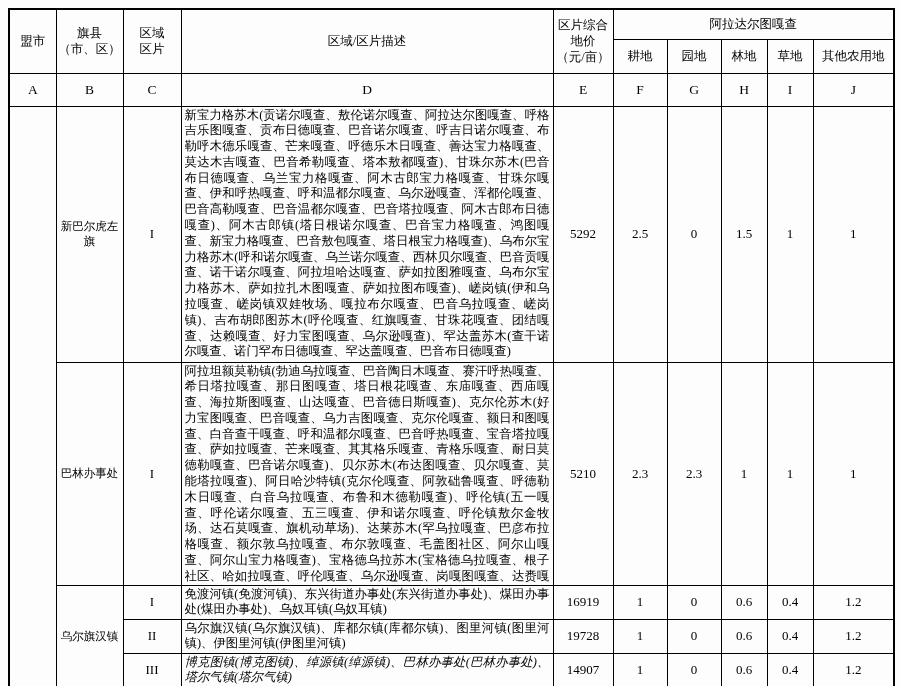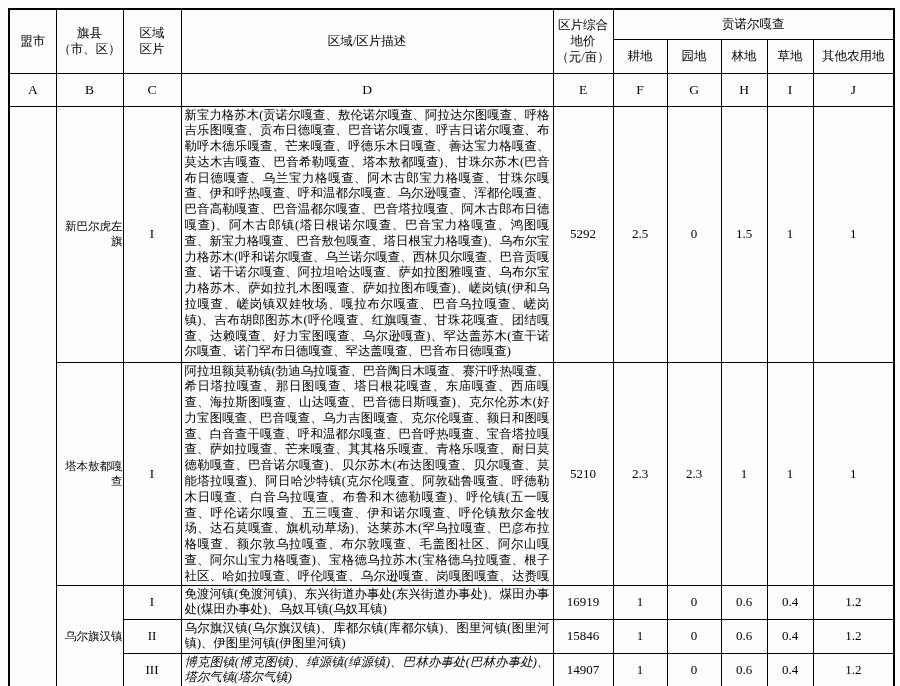--- a/index.html
+++ b/index.html
@@ -28,21 +28,21 @@
     text-align: center;
     vertical-align: middle;
     font-size: 12.5px;
     line-height: 16px;
     white-space: pre-line;
   }
   tr.h1 th { height: 30px; }
   tr.h2 th { height: 34px; margin-left: 13px; }
   tr.letters td { height: 33px; text-align: center; font-size: 13.5px; }
   td.center { text-align: center; vertical-align: middle; font-size: 13px; }
-  td.county { text-align: right; vertical-align: middle; font-size: 11.5px; letter-spacing: 0; }
+  td.county { text-align: center; vertical-align: middle; font-size: 11.5px; letter-spacing: 0; }
   td.desc { vertical-align: top; padding: 1px 3px 0 3px; }
   .desc-inner {
     font-size: 12.4px;
     line-height: 15.8px;
     text-align: justify;
     text-justify: inter-ideograph;
     word-break: break-all;
     overflow: hidden;
   }
   tr.r1 td { height: 256px; }  tr.r1 .desc-inner { height: 253px; }
@@ -72,21 +72,21 @@
       <tr class="h1">
         <th rowspan="2">盟市</th>
         <th rowspan="2">旗县
 （市、区）</th>
         <th rowspan="2">区域
 区片</th>
         <th rowspan="2">区域/区片描述</th>
         <th rowspan="2">区片综合
 地价
 （元/亩）</th>
-        <th colspan="5">贡诺尔嘎查</th>
+        <th colspan="5">阿拉达尔图嘎查</th>
       </tr>
       <tr class="h2">
         <th>耕地</th>
         <th>园地</th>
         <th>林地</th>
         <th>草地</th>
         <th>其他农用地</th>
       </tr>
       <tr class="letters">
         <td>A</td>
@@ -110,21 +110,21 @@
             <div class="desc-inner">新宝力格苏木(贡诺尔嘎查、敖伦诺尔嘎查、阿拉达尔图嘎查、呼格吉乐图嘎查、贡布日德嘎查、巴音诺尔嘎查、呼吉日诺尔嘎查、布勒呼木德乐嘎查、芒来嘎查、呼德乐木日嘎查、善达宝力格嘎查、莫达木吉嘎查、巴音希勒嘎查、塔本敖都嘎查)、甘珠尔苏木(巴音布日德嘎查、乌兰宝力格嘎查、阿木古郎宝力格嘎查、甘珠尔嘎查、伊和呼热嘎查、呼和温都尔嘎查、乌尔逊嘎查、浑都伦嘎查、巴音高勒嘎查、巴音温都尔嘎查、巴音塔拉嘎查、阿木古郎布日德嘎查)、阿木古郎镇(塔日根诺尔嘎查、巴音宝力格嘎查、鸿图嘎查、新宝力格嘎查、巴音敖包嘎查、塔日根宝力格嘎查)、乌布尔宝力格苏木(呼和诺尔嘎查、乌兰诺尔嘎查、西林贝尔嘎查、巴音贡嘎查、诺干诺尔嘎查、阿拉坦哈达嘎查、萨如拉图雅嘎查、乌布尔宝力格苏木、萨如拉扎木图嘎查、萨如拉图布嘎查)、嵯岗镇(伊和乌拉嘎查、嵯岗镇双娃牧场、嘎拉布尔嘎查、巴音乌拉嘎查、嵯岗镇)、吉布胡郎图苏木(呼伦嘎查、红旗嘎查、甘珠花嘎查、团结嘎查、达赖嘎查、好力宝图嘎查、乌尔逊嘎查)、罕达盖苏木(查干诺尔嘎查、诺门罕布日德嘎查、罕达盖嘎查、巴音布日德嘎查)</div>
           </td>
         <td class="center">5292</td>
         <td class="center">2.5</td>
         <td class="center">0</td>
         <td class="center">1.5</td>
         <td class="center">1</td>
         <td class="center">1</td>
       </tr>
       <tr class="r2">
-        <td class="county">塔本敖都嘎查</td>
+        <td class="county">巴林办事处</td>
         <td class="center">I</td>
         <td class="desc">
             <div class="desc-inner">阿拉坦额莫勒镇(勃迪乌拉嘎查、巴音陶日木嘎查、赛汗呼热嘎查、希日塔拉嘎查、那日图嘎查、塔日根花嘎查、东庙嘎查、西庙嘎查、海拉斯图嘎查、山达嘎查、巴音德日斯嘎查)、克尔伦苏木(好力宝图嘎查、巴音嘎查、乌力吉图嘎查、克尔伦嘎查、额日和图嘎查、白音查干嘎查、呼和温都尔嘎查、巴音呼热嘎查、宝音塔拉嘎查、萨如拉嘎查、芒来嘎查、其其格乐嘎查、青格乐嘎查、耐日莫德勒嘎查、巴音诺尔嘎查)、贝尔苏木(布达图嘎查、贝尔嘎查、莫能塔拉嘎查)、阿日哈沙特镇(克尔伦嘎查、阿敦础鲁嘎查、呼德勒木日嘎查、白音乌拉嘎查、布鲁和木德勒嘎查)、呼伦镇(五一嘎查、呼伦诺尔嘎查、五三嘎查、伊和诺尔嘎查、呼伦镇敖尔金牧场、达石莫嘎查、旗机动草场)、达莱苏木(罕乌拉嘎查、巴彦布拉格嘎查、额尔敦乌拉嘎查、布尔敦嘎查、毛盖图社区、阿尔山嘎查、阿尔山宝力格嘎查)、宝格德乌拉苏木(宝格德乌拉嘎查、根子社区、哈如拉嘎查、呼伦嘎查、乌尔逊嘎查、岗嘎图嘎查、达赉嘎查)</div>
           </td>
         <td class="center">5210</td>
         <td class="center">2.3</td>
         <td class="center">2.3</td>
         <td class="center">1</td>
         <td class="center">1</td>
         <td class="center">1</td>
@@ -140,21 +140,21 @@
         <td class="center">0</td>
         <td class="center">0.6</td>
         <td class="center">0.4</td>
         <td class="center">1.2</td>
       </tr>
       <tr class="r4">
         <td class="center">II</td>
         <td class="desc">
             <div class="desc-inner">乌尔旗汉镇(乌尔旗汉镇)、库都尔镇(库都尔镇)、图里河镇(图里河镇)、伊图里河镇(伊图里河镇)</div>
           </td>
-        <td class="center">15846</td>
+        <td class="center">19728</td>
         <td class="center">1</td>
         <td class="center">0</td>
         <td class="center">0.6</td>
         <td class="center">0.4</td>
         <td class="center">1.2</td>
       </tr>
       <tr class="r5">
         <td class="center">III</td>
         <td class="desc">
             <div class="desc-inner">博克图镇(博克图镇)、绰源镇(绰源镇)、巴林办事处(巴林办事处)、塔尔气镇(塔尔气镇)</div>

